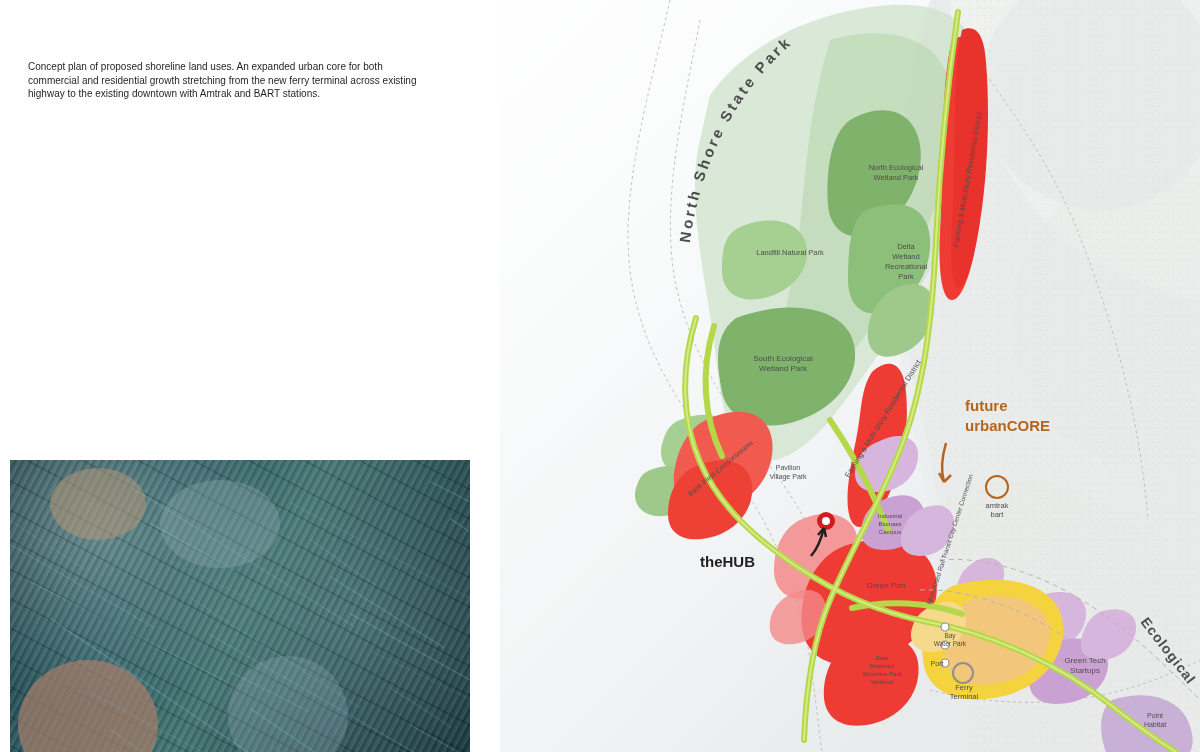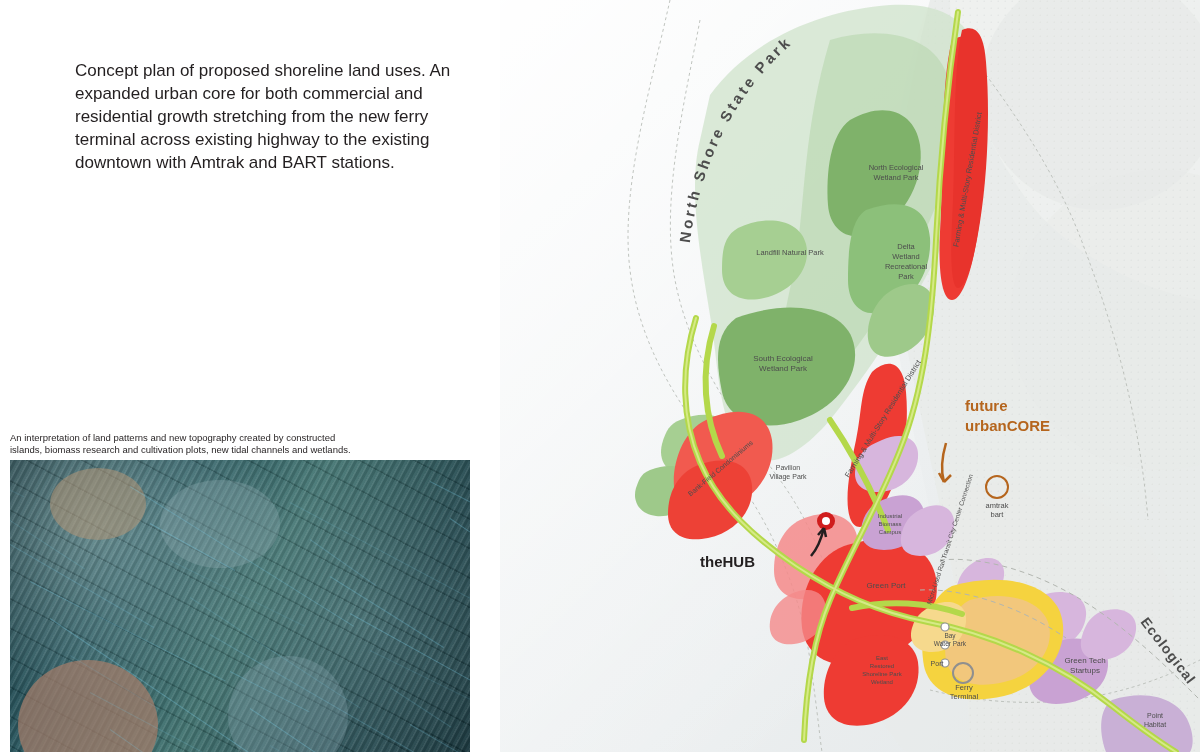--- a/index.html
+++ b/index.html
@@ -31,24 +31,23 @@
     font-weight: bold;
     font-style: italic;
     letter-spacing: 0.2px;
     color: #29abe2;
   }
 
   #subtitle {
     position: absolute;
     left: 28px; top: 60px;
     width: 400px;
-    font-size: 17px;
+    font-size: 10px;
     line-height: 1.35;
     color: #231f20;
-    margin-left: 47px;
   }
 
   #photo-caption {
     position: absolute;
     left: 10px; top: 432px;
     width: 360px;
     font-size: 9.5px;
     line-height: 1.3;
     color: #231f20;
   }
@@ -151,21 +150,20 @@
   }
 </style>
 </head>
 <body>
 
 <div id="left-panel">
 
 
   <div id="subtitle">Concept plan of proposed shoreline land uses. An expanded urban core for both commercial and residential growth stretching from the new ferry terminal across existing highway to the existing downtown with Amtrak and BART stations.</div>
 
-  <div id="photo-caption">An interpretation of land patterns and new topography created by constructed islands, biomass research and cultivation plots, new tidal channels and wetlands.</div>
 
   <div id="aerial-photo">
     <div class="base"></div>
     <div class="stripes"></div>
     <div class="stripes2"></div>
     <div class="plot p1"></div>
     <div class="plot p2"></div>
     <div class="plot p3"></div>
     <div class="plot p4"></div>
   <div class="chan" style="left: -40px; top: 10px; width: 60px; transform: rotate(26deg); opacity: 0.25;"></div>

